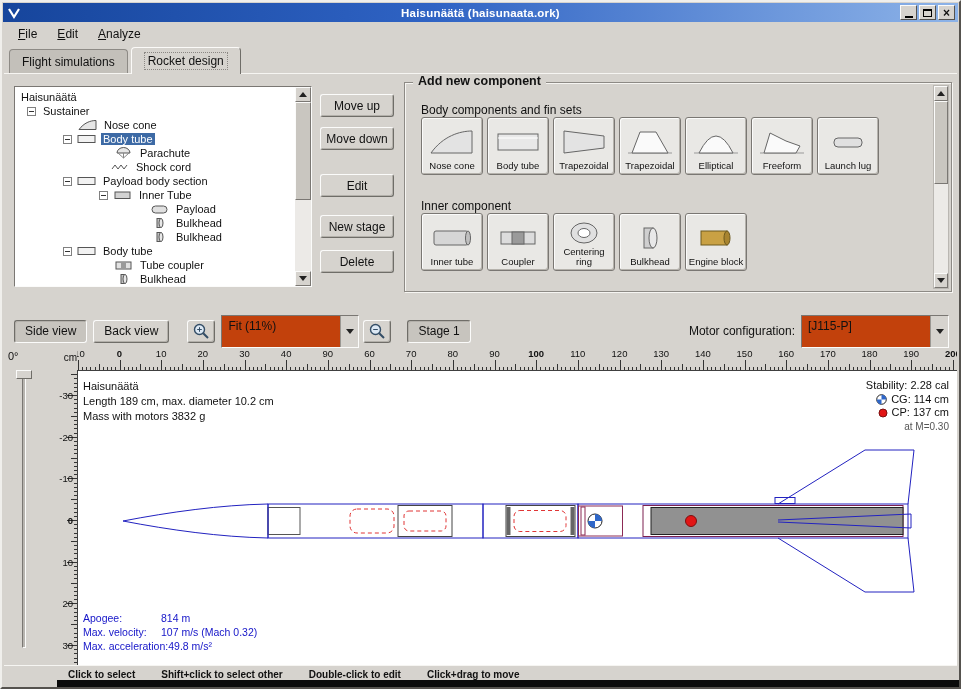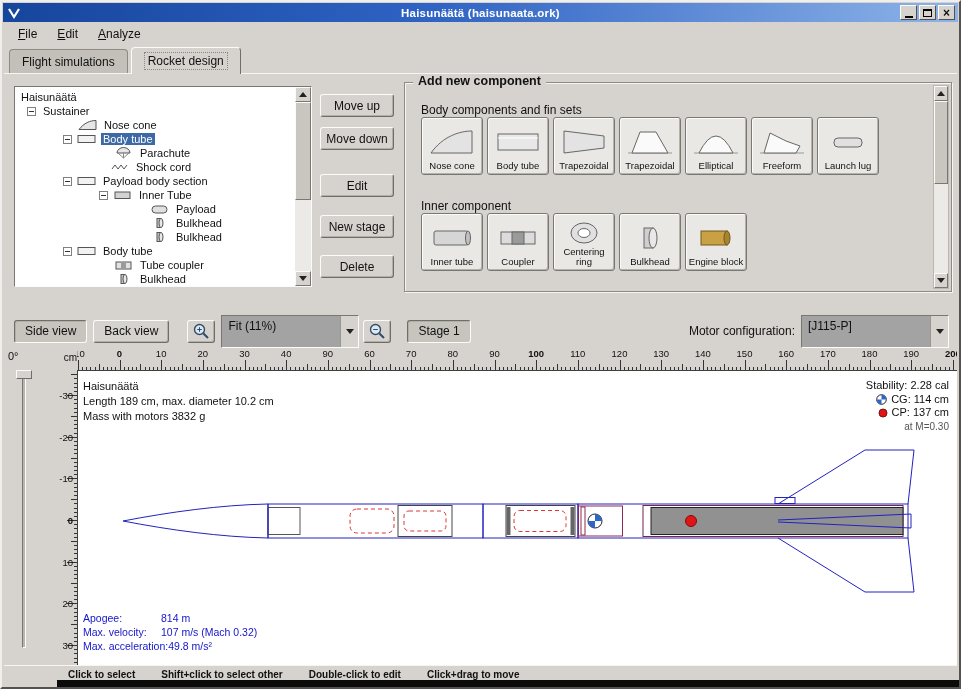--- a/index.html
+++ b/index.html
@@ -30,21 +30,21 @@
   .tab{height:24px;padding:0 12px;display:flex;align-items:center;background:#c3c0ba;
     border:1px solid #8d8a85;border-bottom:none;border-radius:4px 4px 0 0;margin-right:3px}
   .tab.active{height:27px;background:#d6d3ce;margin-bottom:-1px;border-color:#fbfaf8 #6f6d68 #d6d3ce #fbfaf8;z-index:2}
   .tab.active .tab-label{border:1px dotted #8a8783;padding:1px 3px}
 
   
   .btn{background:#d6d3ce;border:1px solid;border-color:#fbfbfa #6f6d68 #6f6d68 #fbfbfa;
     border-radius:3px;box-shadow:inset -1px -1px 0 #b3b0aa;
     display:flex;align-items:center;justify-content:center;font-size:12px;cursor:default}
   .btn.pressed{border-color:#6f6d68 #fbfbfa #fbfbfa #6f6d68;box-shadow:inset 1px 1px 0 #b3b0aa;background:#c7c4be}
-  .combo{background:#a3a3a3;border:1px solid;border-color:#7a7773 #fbfbfa #fbfbfa #7a7773;display:flex;align-items:stretch;height:33px}
+  .combo{background:#c2410c;border:1px solid;border-color:#7a7773 #fbfbfa #fbfbfa #7a7773;display:flex;align-items:stretch;height:33px}
   .combo-text{flex:1;padding:3px 6px 0;white-space:nowrap;overflow:hidden}
   .combo-btn{width:18px;background:#d6d3ce;border-left:1px solid #9a9792;display:flex;align-items:center;justify-content:center}
   .arr-down{width:0;height:0;border-left:4px solid transparent;border-right:4px solid transparent;border-top:5px solid #222}
   .arr-up{width:0;height:0;border-left:4px solid transparent;border-right:4px solid transparent;border-bottom:5px solid #222}
   .vscroll{position:absolute;width:16px;background:#eceae7;border:1px solid #bab7b2;display:flex;flex-direction:column}
   .sb-btn{height:15px;flex:none;background:#d6d3ce;border:1px solid;border-color:#fbfbfa #7a7773 #7a7773 #fbfbfa;
     display:flex;align-items:center;justify-content:center}
   .sb-track{flex:1;position:relative}
   .sb-thumb{position:absolute;left:0;right:0;background:#c9c6c0;border:1px solid;border-color:#fbfbfa #7a7773 #7a7773 #fbfbfa}
 
@@ -273,21 +273,21 @@
       <div class="sb-btn">
           <span class="arr-down"></span>
         </div>
     </div>
   </div>
 
   <div class="vbtns">
     <div class="btn" style="margin-bottom:10px">Move up</div>
     <div class="btn" style="margin-bottom:24px">Move down</div>
     <div class="btn" style="margin-bottom:18px">Edit</div>
-    <div class="btn" style="margin-bottom:17px">New stage</div>
+    <div class="btn" style="margin-bottom:12px">New stage</div>
     <div class="btn">Delete</div>
   </div>
 
   <div class="groupbox">
     <span class="group-title">Add new component</span>
     <span class="sect-label" style="top:20px">Body components and fin sets</span>
 
     <div class="prow" style="top:34px">
       <div class="pbtn">
         <span class="picon">

